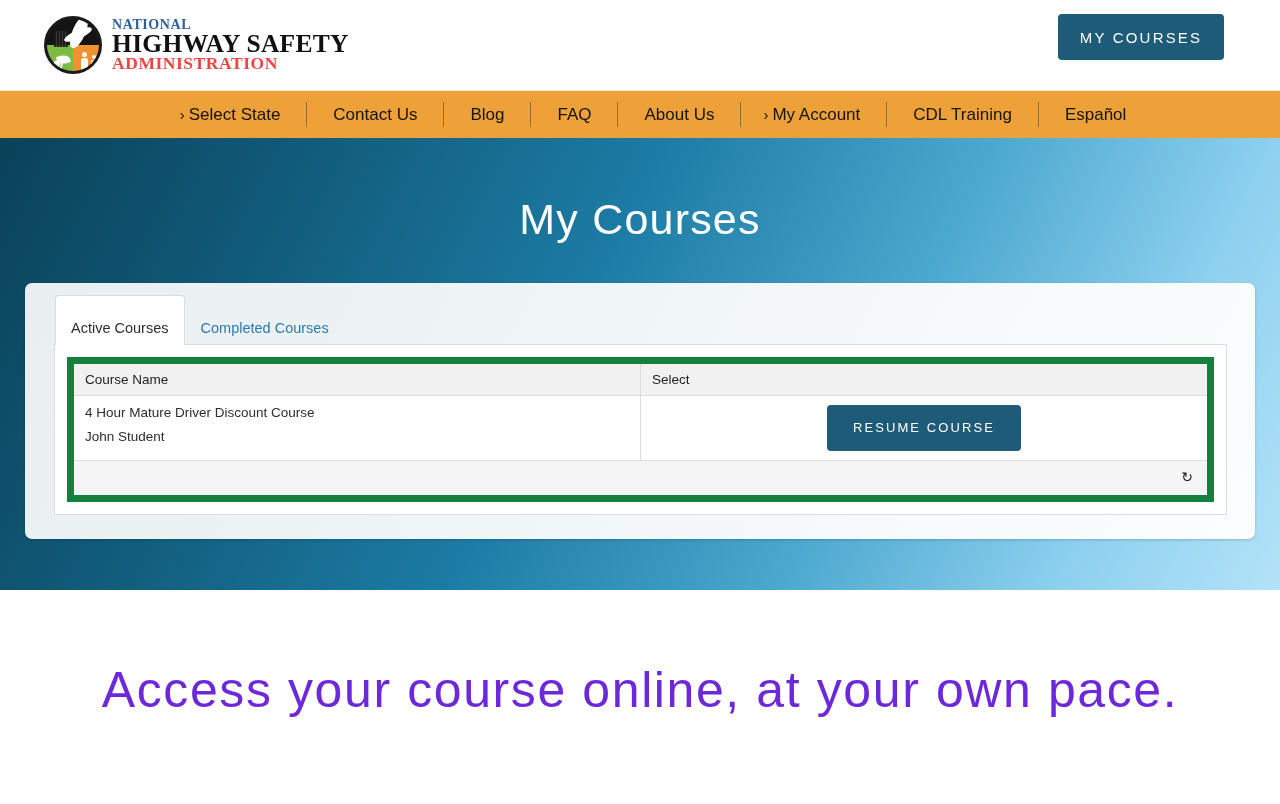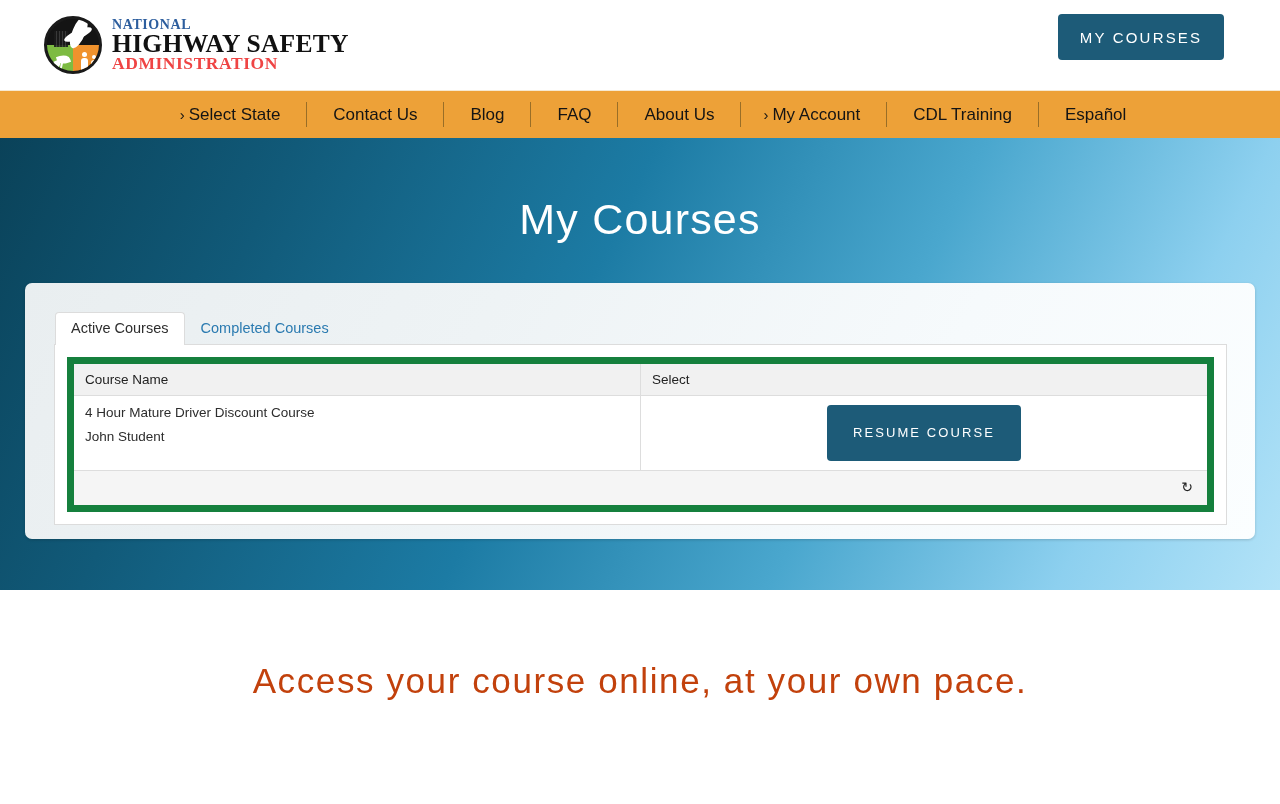--- a/index.html
+++ b/index.html
@@ -216,21 +216,21 @@
   .tabs {
     display: flex;
     align-items: flex-end;
     height: 32px;
     position: relative;
     z-index: 2;
     padding-left: 1px;
   }
   .tab {
     font-size: 14.5px;
-    padding: 7px 15px 8px 15px;
+    padding: 24px 15px 8px 15px;
     cursor: pointer;
     line-height: 1.15;
     border: 1px solid transparent;
     border-bottom: none;
     border-radius: 4px 4px 0 0;
     color: #2a7ab0;
   }
   .tab.active {
     background: #ffffff;
     border-color: #dcdcdc;
@@ -280,21 +280,21 @@
   .course-table td .student-name { display: block; }
   .actions-cell { text-align: center; vertical-align: middle !important; }
 
   .resume-btn {
     display: inline-block;
     background: #1d5b78;
     color: #ffffff;
     border: none;
     border-radius: 4px;
     padding: 0 26px;
-    height: 56px;
+    height: 46px;
     line-height: 46px;
     font-family: "Liberation Sans", sans-serif;
     font-size: 13px;
     letter-spacing: 2.1px;
     cursor: pointer;
   }
 
   .table-footer-cell {
     background: #f5f5f5 !important;
     text-align: right;
@@ -309,23 +309,23 @@
     line-height: 1;
   }
 
   
   .promo {
     background: #ffffff;
     text-align: center;
     padding-top: 71px;
   }
   .promo-heading {
-    font-size: 35px;
+    font-size: 50px;
     font-weight: 400;
-    color: #c2410c;
+    color: #6d28d9;
     letter-spacing: 1.6px;
   }
 </style>
 </head>
 <body>
 
 <header class="site-header">
 
   <div class="logo-wrap">
     <div class="logo-mark">

